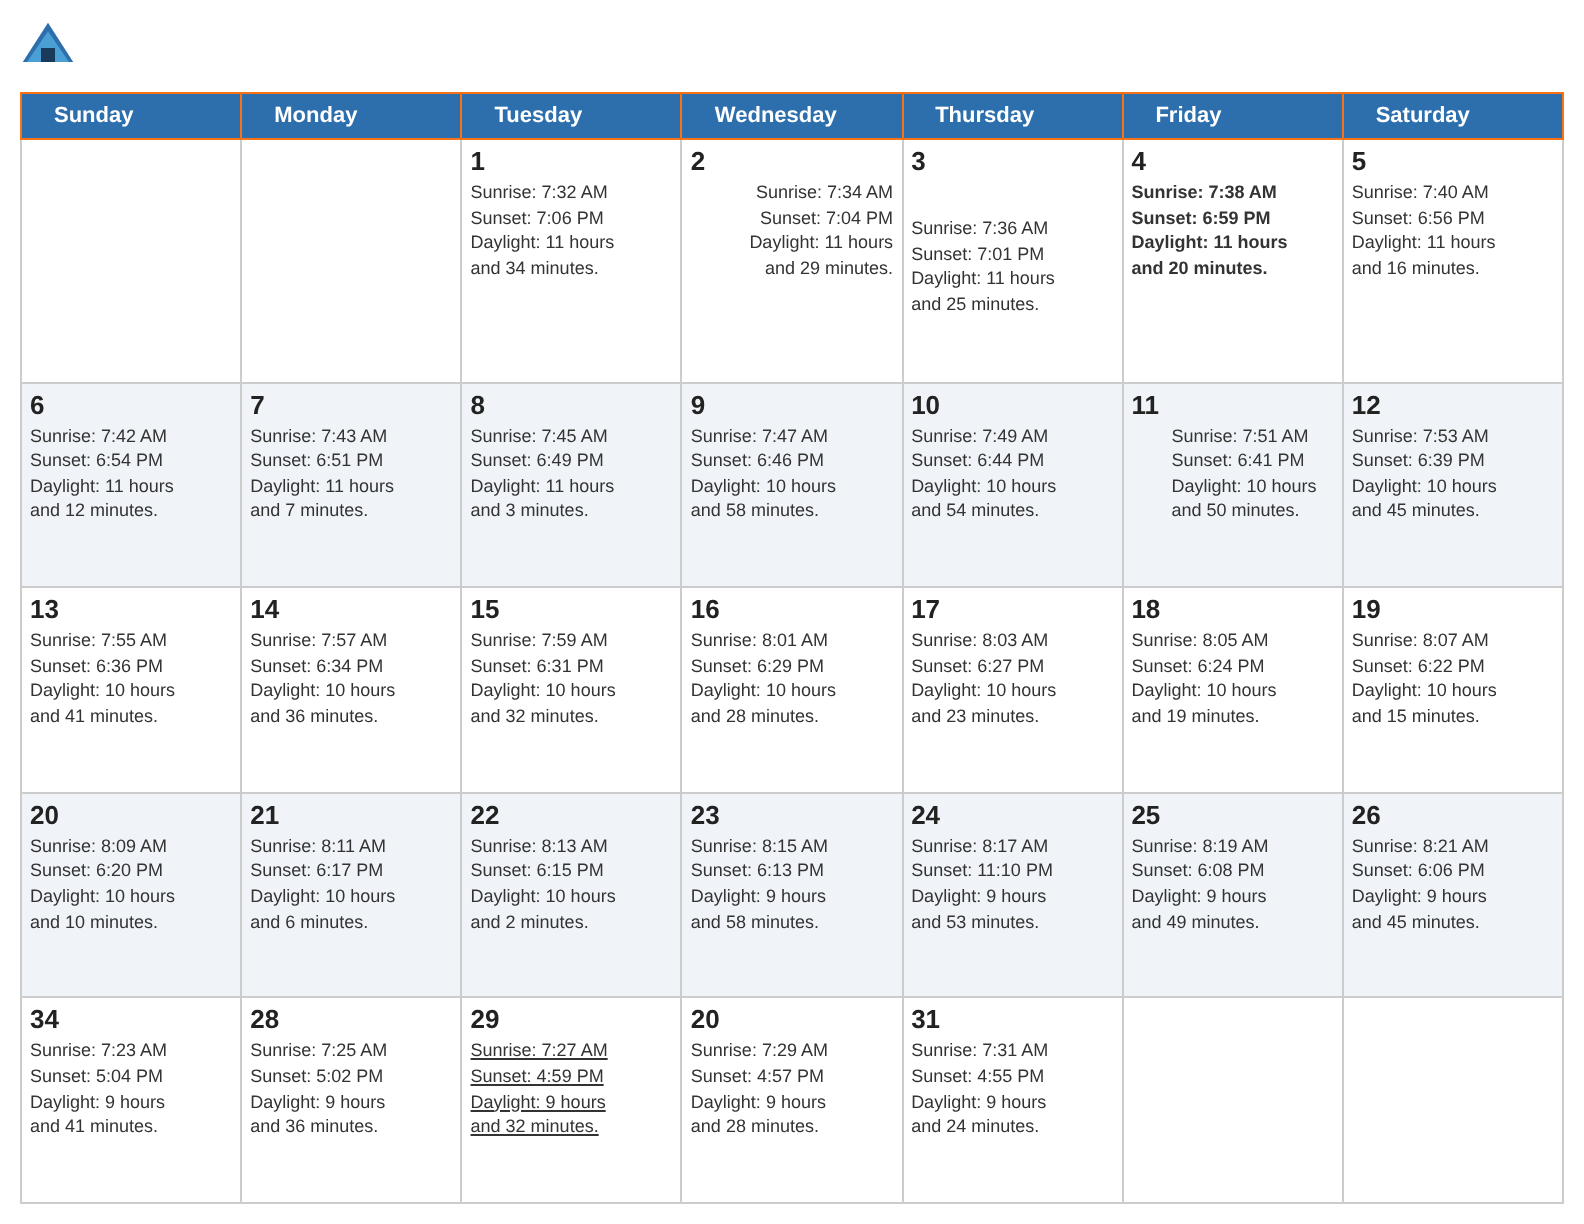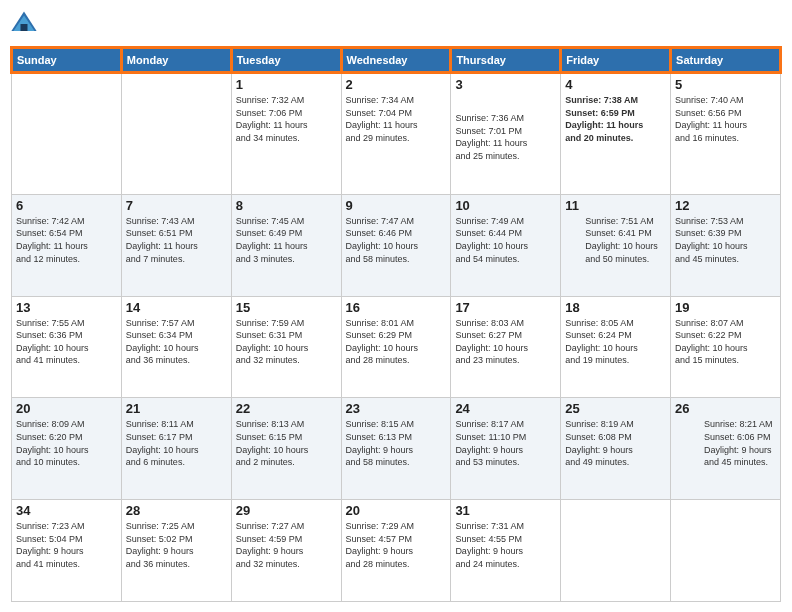--- a/index.html
+++ b/index.html
@@ -58,23 +58,23 @@
       border: 1px solid #ccc;
       border-collapse: collapse;
       width: 100%;
       table-layout: fixed;
     }
     .calendar th {
       background: #2d6fad;
       color: #fff;
       font-size: 11px;
       font-weight: bold;
-      padding: 5px 4px;
+      padding: 5px 16px;
       text-align: left;
-      border: 3px solid #f97316;
+      border: 1px solid #f97316;
     }
     .calendar td {
       border: 1px solid #ccc;
       vertical-align: top;
       padding: 3px 4px;
       font-size: 9.5px;
       color: #333;
       height: 78px;
       width: calc(100% / 7);
     }
@@ -140,21 +140,21 @@
           <td class="empty-cell"></td>
           <td>
             <span class="day-num">1</span>
             <div class="day-info" style="white-space: pre-line;">Sunrise: 7:32 AM
 Sunset: 7:06 PM
 Daylight: 11 hours
 and 34 minutes.</div>
           </td>
           <td>
             <span class="day-num">2</span>
-            <div class="day-info" style="white-space: pre-line;">Sunrise: 7:34 AM
+            <div class="day-info" style="white-space: pre-line; text-align: right;">Sunrise: 7:34 AM
 Sunset: 7:04 PM
 Daylight: 11 hours
 and 29 minutes.</div>
           </td>
           <td>
             <span class="day-num">3</span>
             <div class="day-info" style="white-space: pre-line; margin-top: 20px;">Sunrise: 7:36 AM
 Sunset: 7:01 PM
 Daylight: 11 hours
 and 25 minutes.</div>
@@ -314,21 +314,21 @@
           </td>
           <td>
             <span class="day-num">25</span>
             <div class="day-info" style="white-space: pre-line;">Sunrise: 8:19 AM
 Sunset: 6:08 PM
 Daylight: 9 hours
 and 49 minutes.</div>
           </td>
           <td>
             <span class="day-num">26</span>
-            <div class="day-info" style="white-space: pre-line; margin-left: 29px;">Sunrise: 8:21 AM
+            <div class="day-info" style="white-space: pre-line;">Sunrise: 8:21 AM
 Sunset: 6:06 PM
 Daylight: 9 hours
 and 45 minutes.</div>
           </td>
         </tr>
         <tr class="row-white">
           <td>
             <span class="day-num">34</span>
             <div class="day-info" style="white-space: pre-line;">Sunrise: 7:23 AM
 Sunset: 5:04 PM
@@ -337,21 +337,21 @@
           </td>
           <td>
             <span class="day-num">28</span>
             <div class="day-info" style="white-space: pre-line;">Sunrise: 7:25 AM
 Sunset: 5:02 PM
 Daylight: 9 hours
 and 36 minutes.</div>
           </td>
           <td>
             <span class="day-num">29</span>
-            <div class="day-info" style="white-space: pre-line;">Sunrise: 7:27 AM
+            <div class="day-info" style="white-space: pre-line; text-decoration: underline;">Sunrise: 7:27 AM
 Sunset: 4:59 PM
 Daylight: 9 hours
 and 32 minutes.</div>
           </td>
           <td>
             <span class="day-num">20</span>
             <div class="day-info" style="white-space: pre-line;">Sunrise: 7:29 AM
 Sunset: 4:57 PM
 Daylight: 9 hours
 and 28 minutes.</div>

